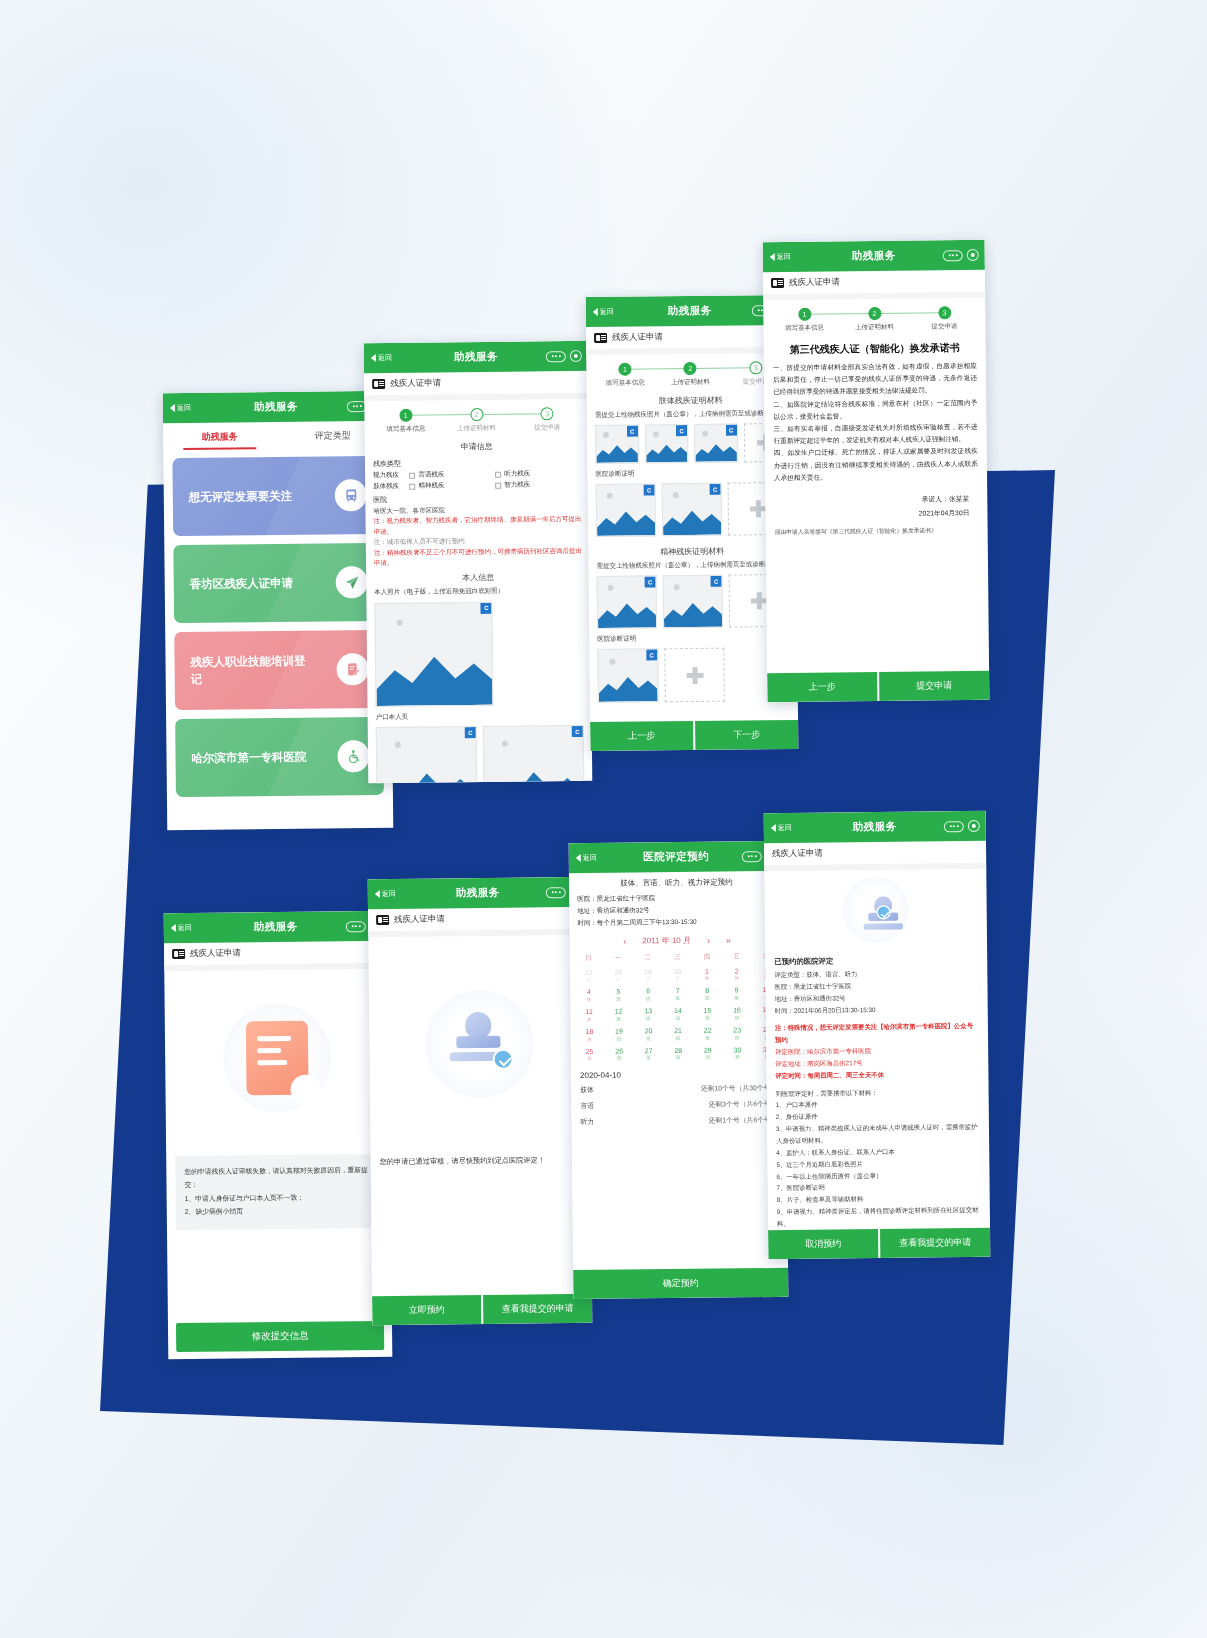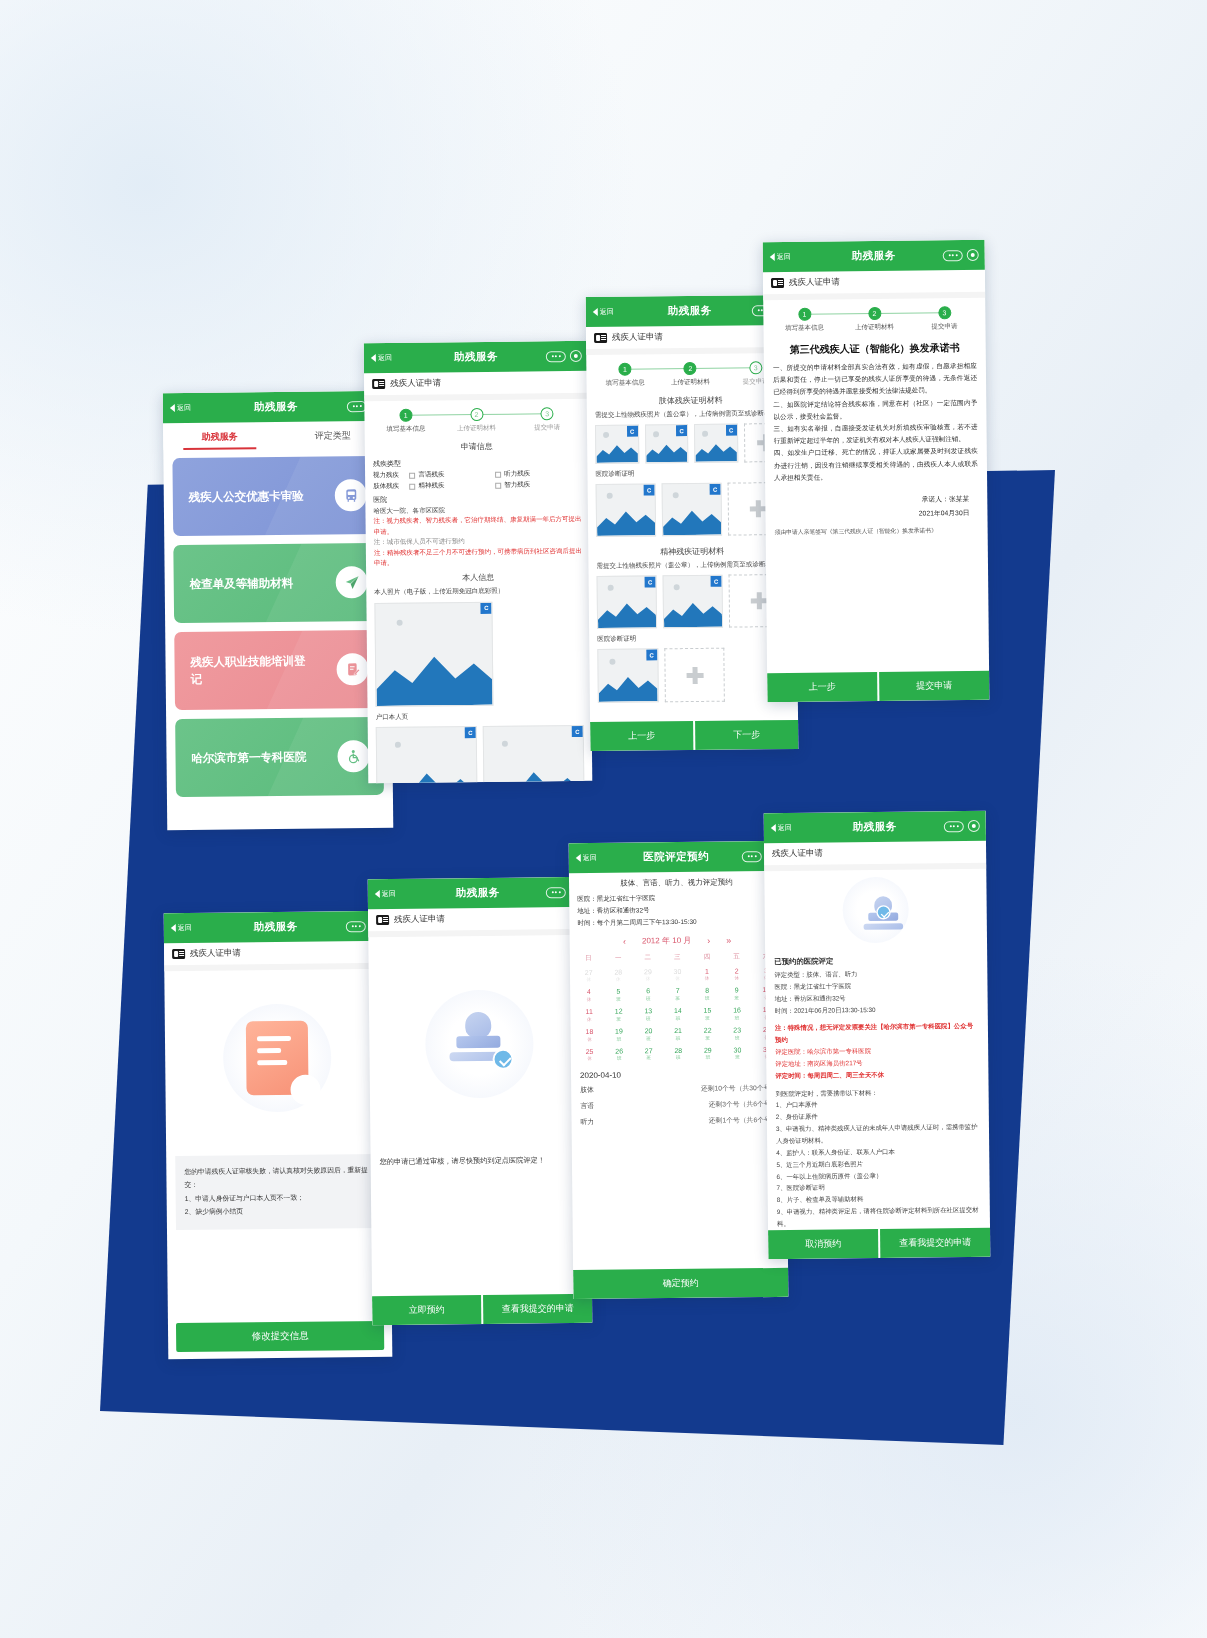--- a/index.html
+++ b/index.html
@@ -276,34 +276,34 @@
     <div class="tabs">
       <div class="tab active">
         <span>助残服务</span>
       </div>
       <div class="tab">
         <span>评定类型</span>
       </div>
     </div>
     <div class="svc-list">
       <div class="svc svc-blue">
-        <div class="t">残疾人公交优惠卡审验</div>
+        <div class="t">想无评定发票要关注</div>
         <div class="ic">
           <svg width="17" height="17" viewBox="0 0 24 24">
               <rect x="5" y="3" width="14" height="15" rx="2.5" fill="#7d93d6"></rect>
               <rect x="7" y="6" width="10" height="5" rx="1" fill="#fff"></rect>
               <circle cx="8.6" cy="15" r="1.4" fill="#fff"></circle>
               <circle cx="15.4" cy="15" r="1.4" fill="#fff"></circle>
               <rect x="6.6" y="18" width="2" height="2.6" rx=".8" fill="#7d93d6"></rect>
               <rect x="15.4" y="18" width="2" height="2.6" rx=".8" fill="#7d93d6"></rect>
             </svg>
         </div>
       </div>
       <div class="svc svc-green">
-        <div class="t">检查单及等辅助材料</div>
+        <div class="t">香坊区残疾人证申请</div>
         <div class="ic">
           <svg width="17" height="17" viewBox="0 0 24 24">
               <path d="M21 3 3 11l6.5 2.2L21 3Z" fill="#59bb7b"></path>
               <path d="M9.8 13.9 12.4 21 21 3 9.8 13.9Z" fill="#3f9e60"></path>
             </svg>
         </div>
       </div>
       <div class="svc svc-pink">
         <div class="t">残疾人职业技能培训登记</div>
         <div class="ic">
@@ -697,21 +697,21 @@
             <b></b>
           </span>
       </div>
     </div>
     <div class="cal-head">肢体、言语、听力、视力评定预约</div>
     <div class="cal-meta">医院：黑龙江省红十字医院</div>
     <div class="cal-meta">地址：香坊区和通街32号</div>
     <div class="cal-meta">时间：每个月第二周周三下午13:30-15:30</div>
     <div class="cal-nav">
       <span class="arr">‹</span>
-      <span>2012 年 10 月</span>
+      <span>2011 年 10 月</span>
       <span class="arr">›</span>
       <span class="arr">»</span>
     </div>
     <div class="cal-grid" id="calgrid">
         <div class="wd">日</div>
         <div class="wd">一</div>
         <div class="wd">二</div>
         <div class="wd">三</div>
         <div class="wd">四</div>
         <div class="wd">五</div>

